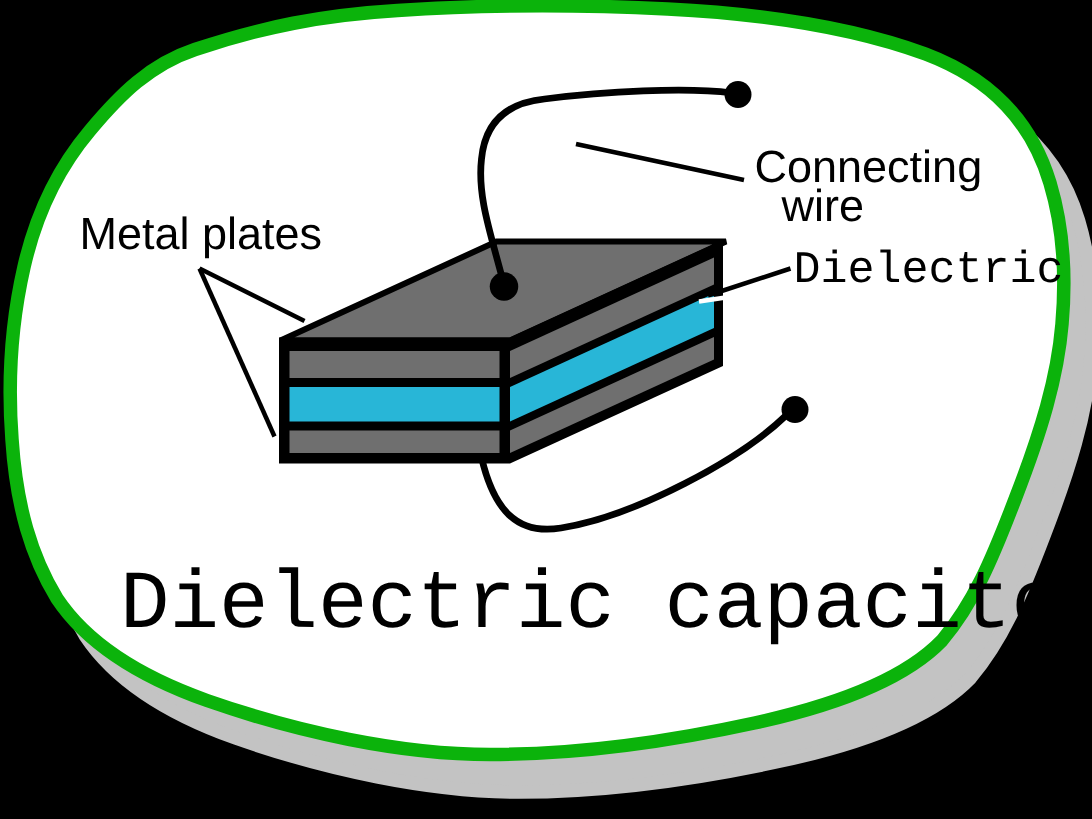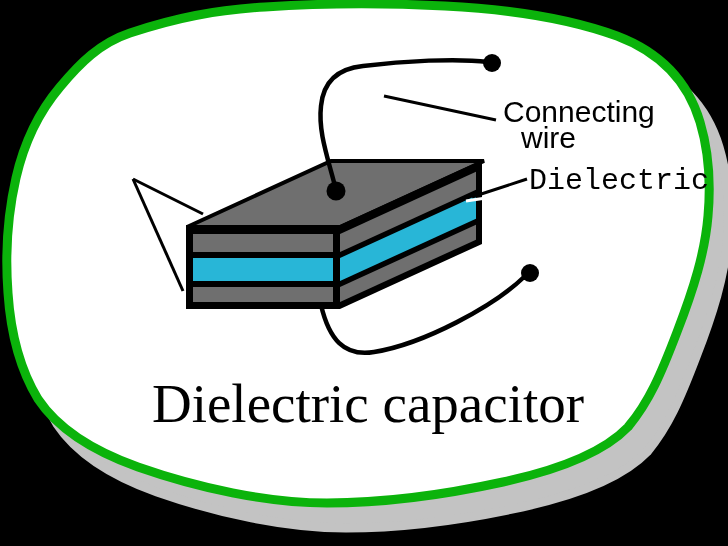--- a/index.html
+++ b/index.html
@@ -15,29 +15,29 @@
   .label {
     position: absolute;
     color: #000;
     font-size: 30px;
     line-height: 1;
     white-space: nowrap;
     font-family: "Liberation Sans", sans-serif;
   }
   .title {
     position: absolute;
-    left: 64px;
+    left: 80px;
     top: 376px;
     width: 608px;
     text-align: center;
     color: #000;
     font-size: 55px;
     line-height: 1;
     white-space: nowrap;
-    font-family: Liberation Serif, serif;
+    font-family: Liberation Mono, monospace;
   }
 </style>
 </head>
 <body>
 
 <div id="stage">
 
   <svg id="diagram-svg" width="728" height="546" viewBox="0 0 728 546">
     <defs>
       <path id="blob" d="M 130,33
@@ -85,20 +85,21 @@
     <path d="M 321,305 C 329,339 344,357 374,352 C 424,344 494,306 524,277" fill="none" stroke="#000" stroke-width="4.5" stroke-linecap="round"></path>
     <circle cx="530" cy="273" r="9" fill="#000"></circle>
 
     <path d="M 133,179 L 203,214" stroke="#000" stroke-width="3" fill="none"></path>
     <path d="M 133,179 L 183,291" stroke="#000" stroke-width="3" fill="none"></path>
     <path d="M 384,96 L 496,120" stroke="#000" stroke-width="3" fill="none"></path>
     <path d="M 527,179 L 472,197" stroke="#000" stroke-width="3" fill="none"></path>
     <path d="M 466,201 L 486,198" stroke="#ffffff" stroke-width="3" fill="none"></path>
   </svg>
 
+  <div class="label" style="left:53px; top:142px;">Metal plates</div>
 
   <div class="label" style="left:503px; top:97px;">Connecting</div>
 
   <div class="label" style="left:521px; top:123px;">wire</div>
 
   <div class="label" style="left:529px; top:166px;font-family:Liberation Mono, monospace;">Dielectric</div>
 
   <div class="title">Dielectric capacitor</div>
 </div>
 

